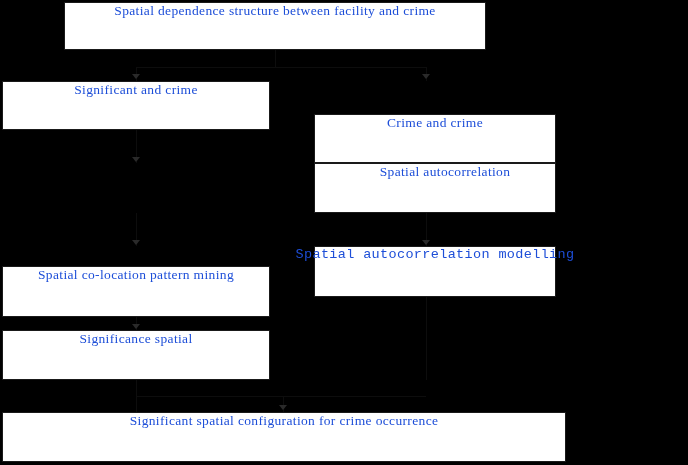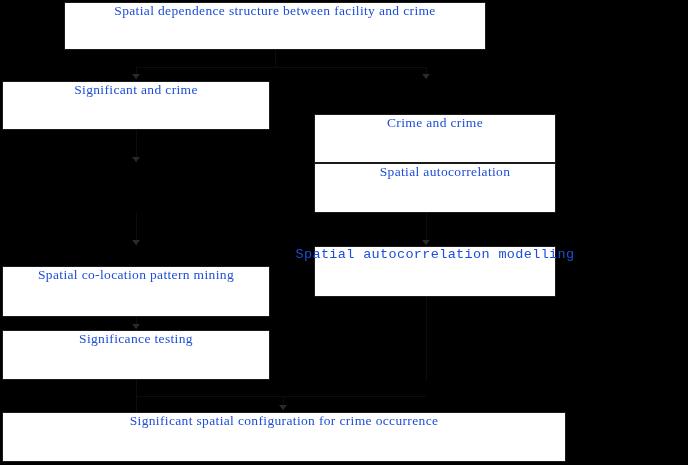--- a/index.html
+++ b/index.html
@@ -86,21 +86,21 @@
     <span class="label">Spatial dependence structure between facility and crime</span>
   </div>
 
   <div class="node" style="left:2px; top:81px; width:268px; height:49px;">
     <span class="label">Significant and crime</span>
   </div>
   <div class="node" style="left:2px; top:246px; width:268px; height:51px;margin-top:20px;">
     <span class="label">Spatial co-location pattern mining</span>
   </div>
   <div class="node" style="left:2px; top:330px; width:268px; height:50px;">
-    <span class="label">Significance testing</span>
+    <span class="label">Significance spatial</span>
   </div>
 
   <div class="node" style="left:314px; top:81px; width:242px; height:49px;margin-top:33px;">
     <span class="label">Crime and crime</span>
   </div>
   <div class="node" style="left:314px; top:163px; width:242px; height:50px;padding-left:20px;">
     <span class="label">Spatial autocorrelation</span>
   </div>
   <div class="node" style="left:314px; top:246px; width:242px; height:51px;font-family:Liberation Mono, monospace;">
     <span class="label">Spatial autocorrelation modelling</span>

